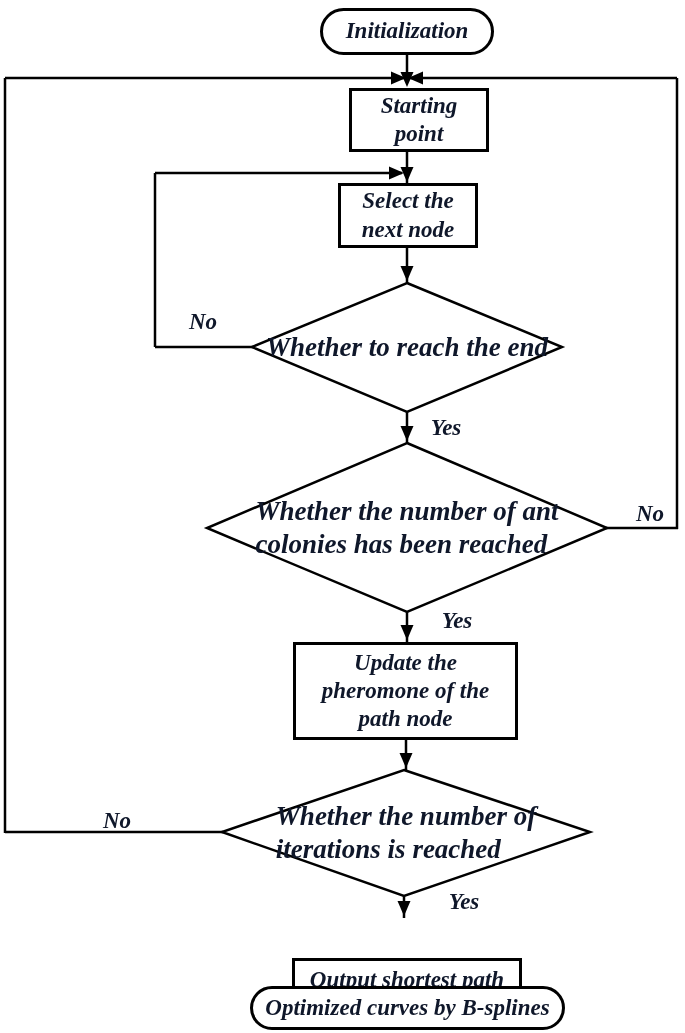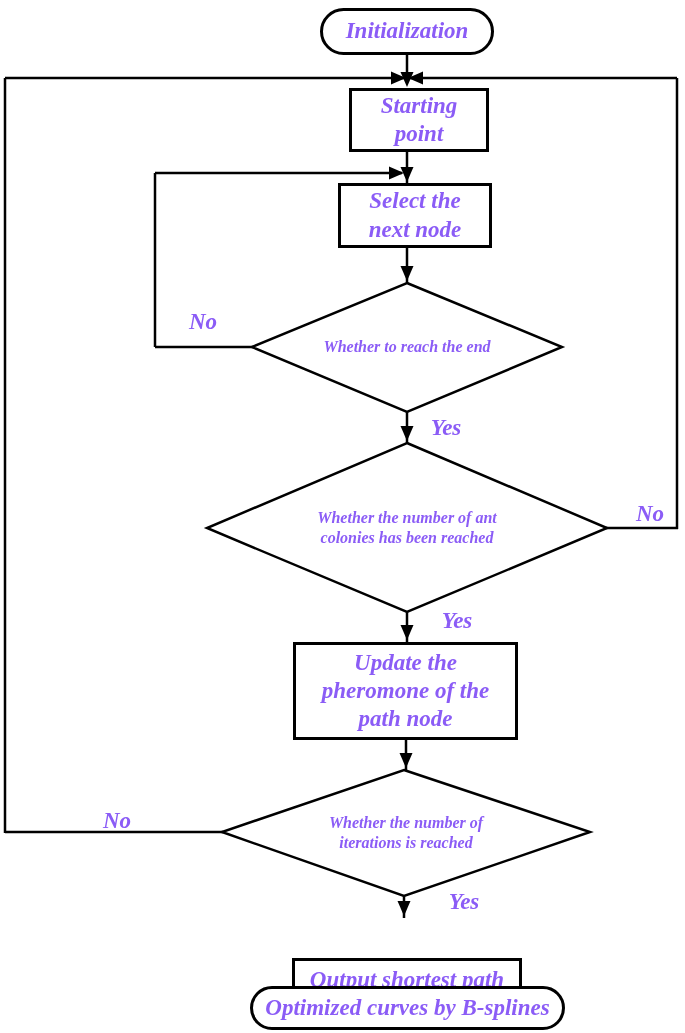--- a/index.html
+++ b/index.html
@@ -1,30 +1,30 @@
 <!DOCTYPE html>
 <html><head>
 <meta charset="utf-8">
 <style>
   html,body{margin:0;padding:0;background:#ffffff;}
   .canvas{
     position:relative;width:685px;height:1033px;background:#ffffff;overflow:hidden;
     font-family:"Liberation Serif","DejaVu Serif",serif;
-    font-weight:bold;font-style:italic;color:#8b5cf6;
+    font-weight:bold;font-style:italic;color:#0f172a;
   }
   svg.layer{position:absolute;left:0;top:0;}
   .node{
     position:absolute;box-sizing:border-box;background:#ffffff;border:3px solid #000;
     display:flex;align-items:center;justify-content:center;text-align:center;
     font-size:23px;line-height:1.22;white-space:pre-line;z-index:2;
   }
   .terminator{border-radius:24px;white-space:nowrap;}
   .dlabel{
-    position:absolute;transform:translate(-50%,-50%);text-align:center;
-    font-size:16px;line-height:1.22;white-space:pre-line;z-index:3;width:max-content;
+    position:absolute;transform:translate(-50%,-50%);
+    font-size:27px;line-height:1.22;white-space:pre-line;z-index:3;width:max-content;
   }
   .elabel{
     position:absolute;transform:translate(-50%,-50%);font-size:23px;z-index:3;
     white-space:nowrap;
   }
 </style>
 </head>
 <body>
 
 <div class="canvas">
@@ -78,21 +78,21 @@
 
   <div class="node terminator" style="left:320px;top:8px;width:174px;height:47px;">
     <span>Initialization</span>
   </div>
 
   <div class="node" style="left:337px;top:88px;width:140px;height:64px;margin-left:12px;">
     <span>Starting
 point</span>
   </div>
 
-  <div class="node" style="left:338px;top:183px;width:154px;height:65px;">
+  <div class="node" style="left:338px;top:183px;width:140px;height:65px;">
     <span>Select the
 next node</span>
   </div>
 
   <div class="dlabel" style="left:407px;top:347px;">Whether to reach the end</div>
   <div class="dlabel" style="left:407px;top:528px;">Whether the number of ant
 colonies has been reached</div>
   <div class="dlabel" style="left:406px;top:833px;">Whether the number of
 iterations is reached</div>
 

